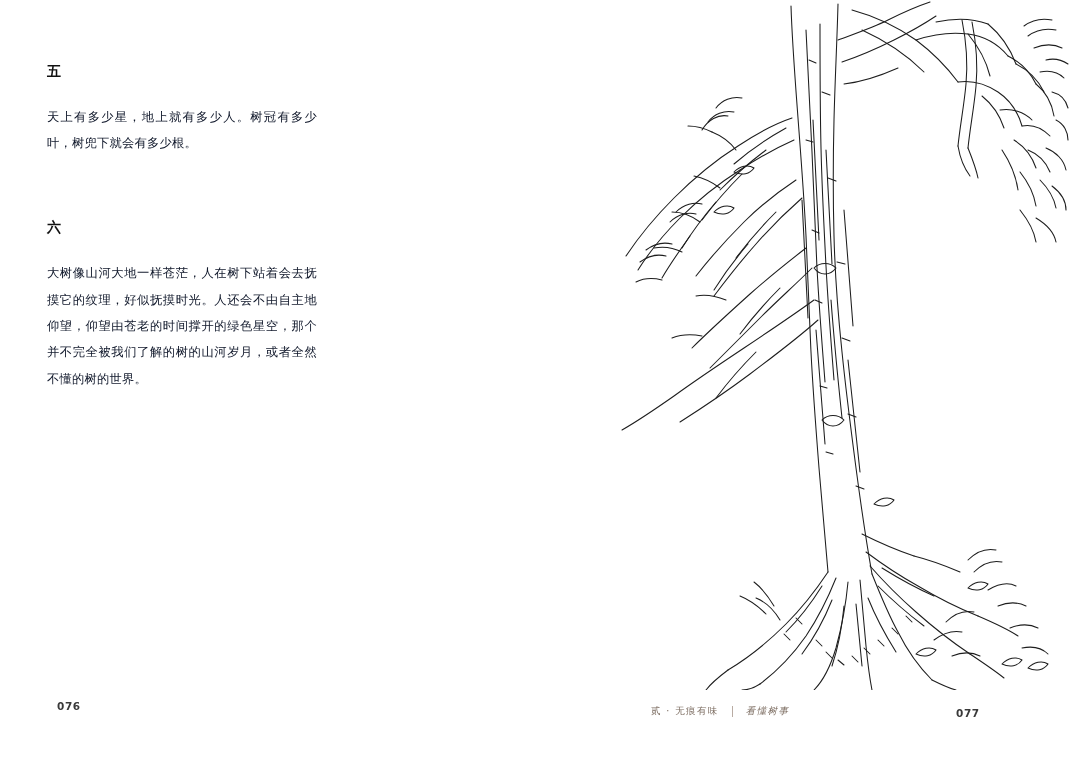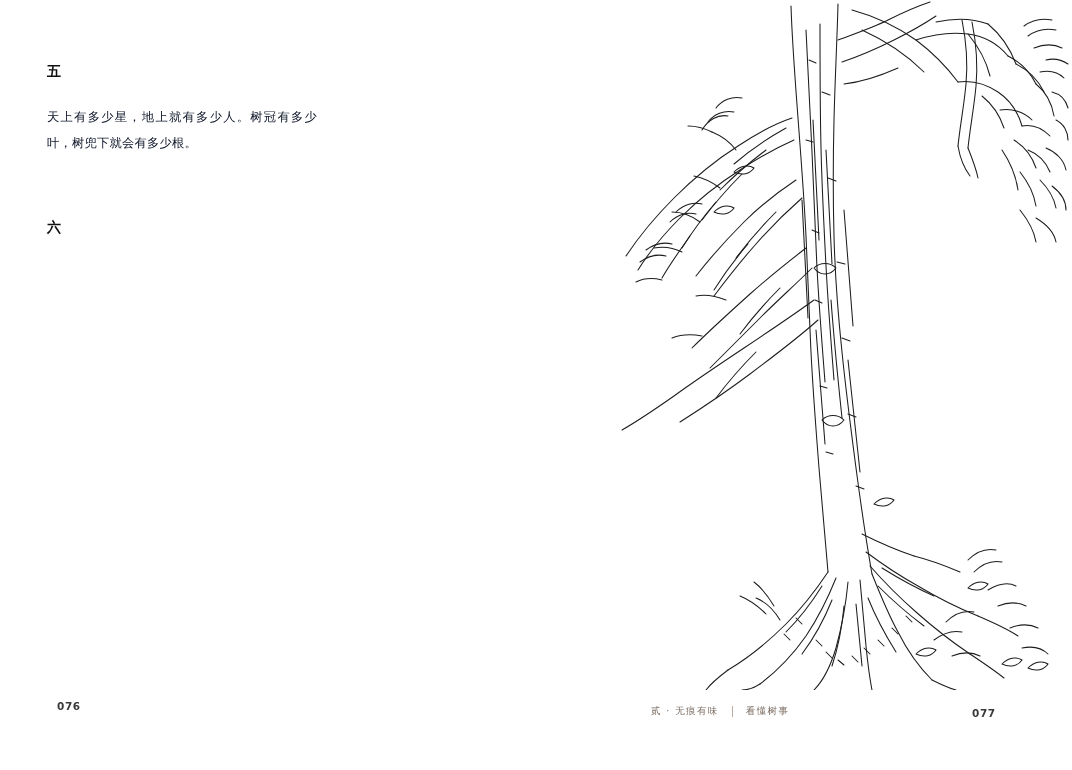--- a/index.html
+++ b/index.html
@@ -100,36 +100,37 @@
     color: #6a5b52;
     letter-spacing: 1.4px;
   }
   .running-head .divider {
     display: inline-block;
     width: 1px;
     height: 11px;
     background: #b9aca3;
   }
   .rh-chapter { color: #7a6a5e; }
-  .rh-title { color: #7a6a5e; }
+  .rh-title { color: #7a6a5e; font-style: italic; }
 </style>
 </head>
 <body>
 
 <div class="spread">
 
   <div class="page-left">
     <div class="text-column">
 
       <h2 class="section-number">五</h2>
 
       <p class="para">天上有多少星，地上就有多少人。树冠有多少叶，树兜下就会有多少根。</p>
 
       <h2 class="section-number second">六</h2>
 
+      <p class="para">大树像山河大地一样苍茫，人在树下站着会去抚摸它的纹理，好似抚摸时光。人还会不由自主地仰望，仰望由苍老的时间撑开的绿色星空，那个并不完全被我们了解的树的山河岁月，或者全然不懂的树的世界。</p>
     </div>
 
     <div class="folio folio-left">076</div>
   </div>
 
   <div class="page-right">
 
     <div class="illustration">
       <svg width="456" height="690" viewBox="0 0 456 690" xmlns="http://www.w3.org/2000/svg">
         <g fill="none" stroke="#1d1d1d" stroke-width="1.05" stroke-linecap="round" stroke-linejoin="round">
@@ -301,16 +302,16 @@
         </g>
       </svg>
     </div>
 
     <div class="running-head">
       <span class="rh-chapter">贰 · 无痕有味</span>
       <span class="divider"></span>
       <span class="rh-title">看懂树事</span>
     </div>
 
-    <div class="folio" style="left:436px; top:707px;">077</div>
+    <div class="folio" style="left:420px; top:707px;">077</div>
   </div>
 
 </div>
 
 </body></html>

